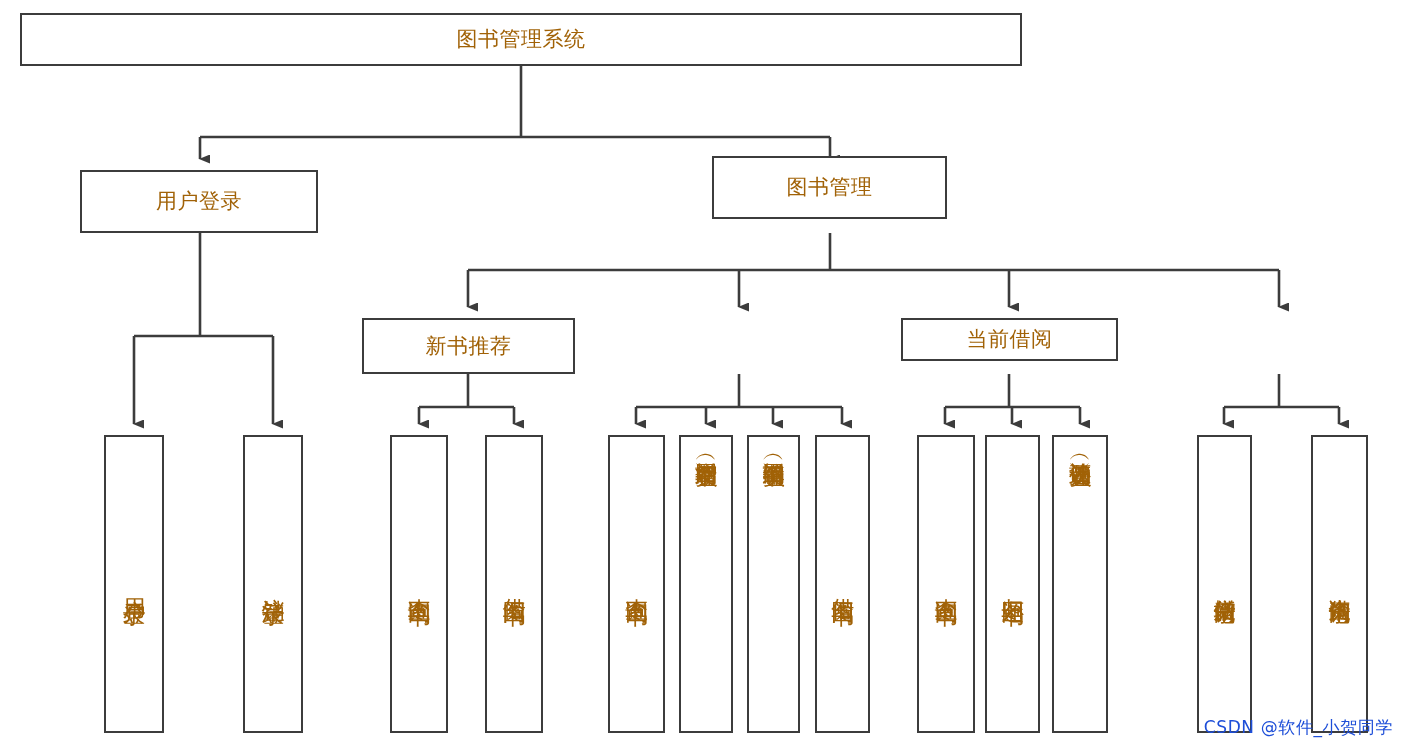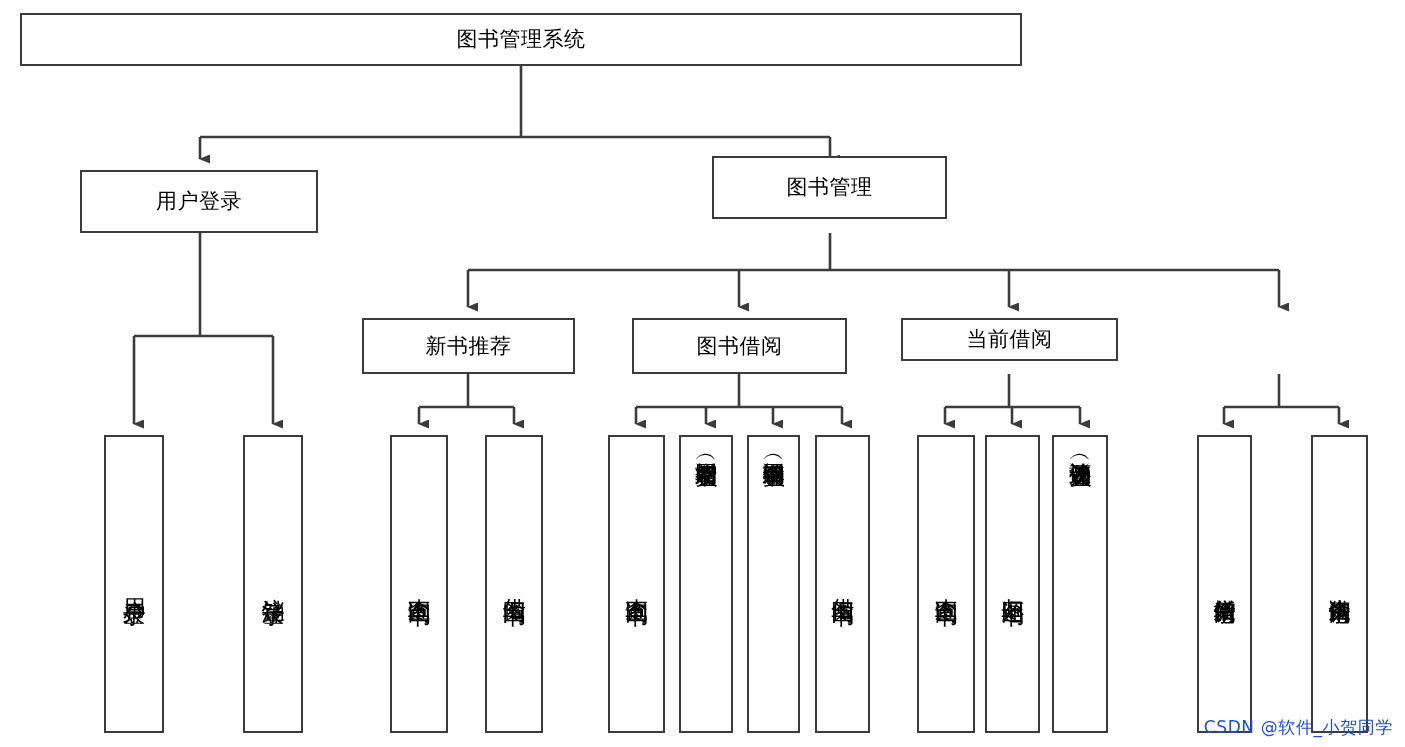--- a/index.html
+++ b/index.html
@@ -34,21 +34,21 @@
     display: flex;
     align-items: center;
     justify-content: center;
     color: #1b1b1b;
     z-index: 2;
   }
   .node-label {
     display: block;
     text-align: center;
     line-height: 1.16;
-    color: #000000;
+    color: #a16207;
     white-space: nowrap;
   }
   
   .node.horizontal .node-label {
     font-size: 21px;
     letter-spacing: 0.5px;
   }
   .node.root .node-label {
     font-size: 21px;
   }
@@ -155,23 +155,20 @@
   </div>
 
   <div class="node horizontal" style="left:712px; top:156px; width:235px; height:63px;">
     <span class="node-label">图书管理</span>
   </div>
 
   <div class="node horizontal" style="left:362px; top:318px; width:213px; height:56px;">
     <span class="node-label">新书推荐</span>
   </div>
 
-  <div class="node horizontal" style="left:632px; top:318px; width:215px; height:56px;">
-    <span class="node-label">图书借阅</span>
-  </div>
 
   <div class="node horizontal" style="left:901px; top:318px; width:217px; height:43px;">
     <span class="node-label">当前借阅</span>
   </div>
 
 
   <div class="node vertical centered" style="left:104px; top:435px; width:60px; height:298px;">
     <span class="node-label">用户登录</span>
   </div>
 

